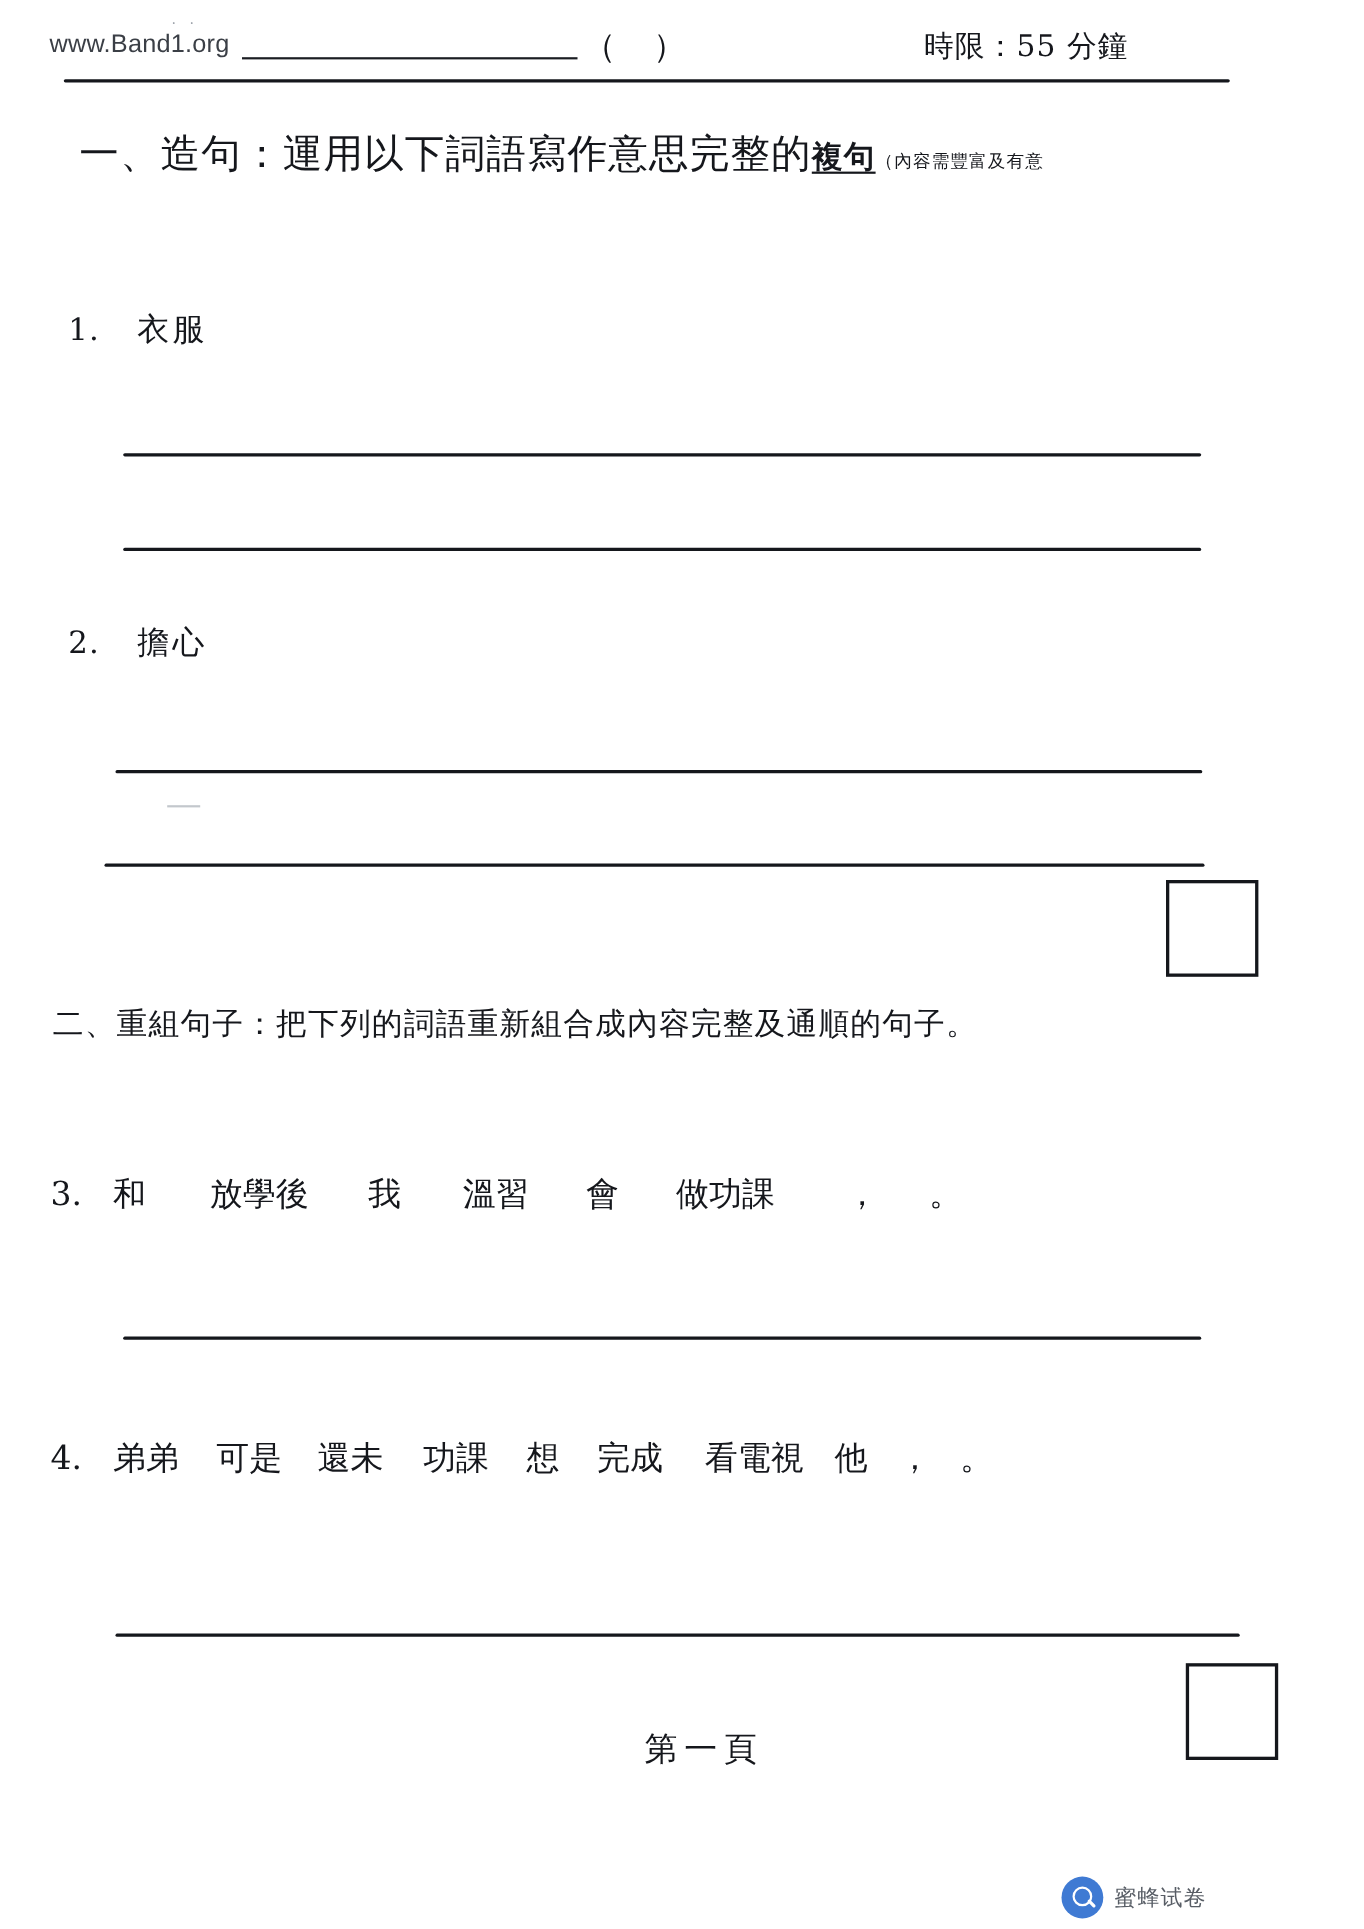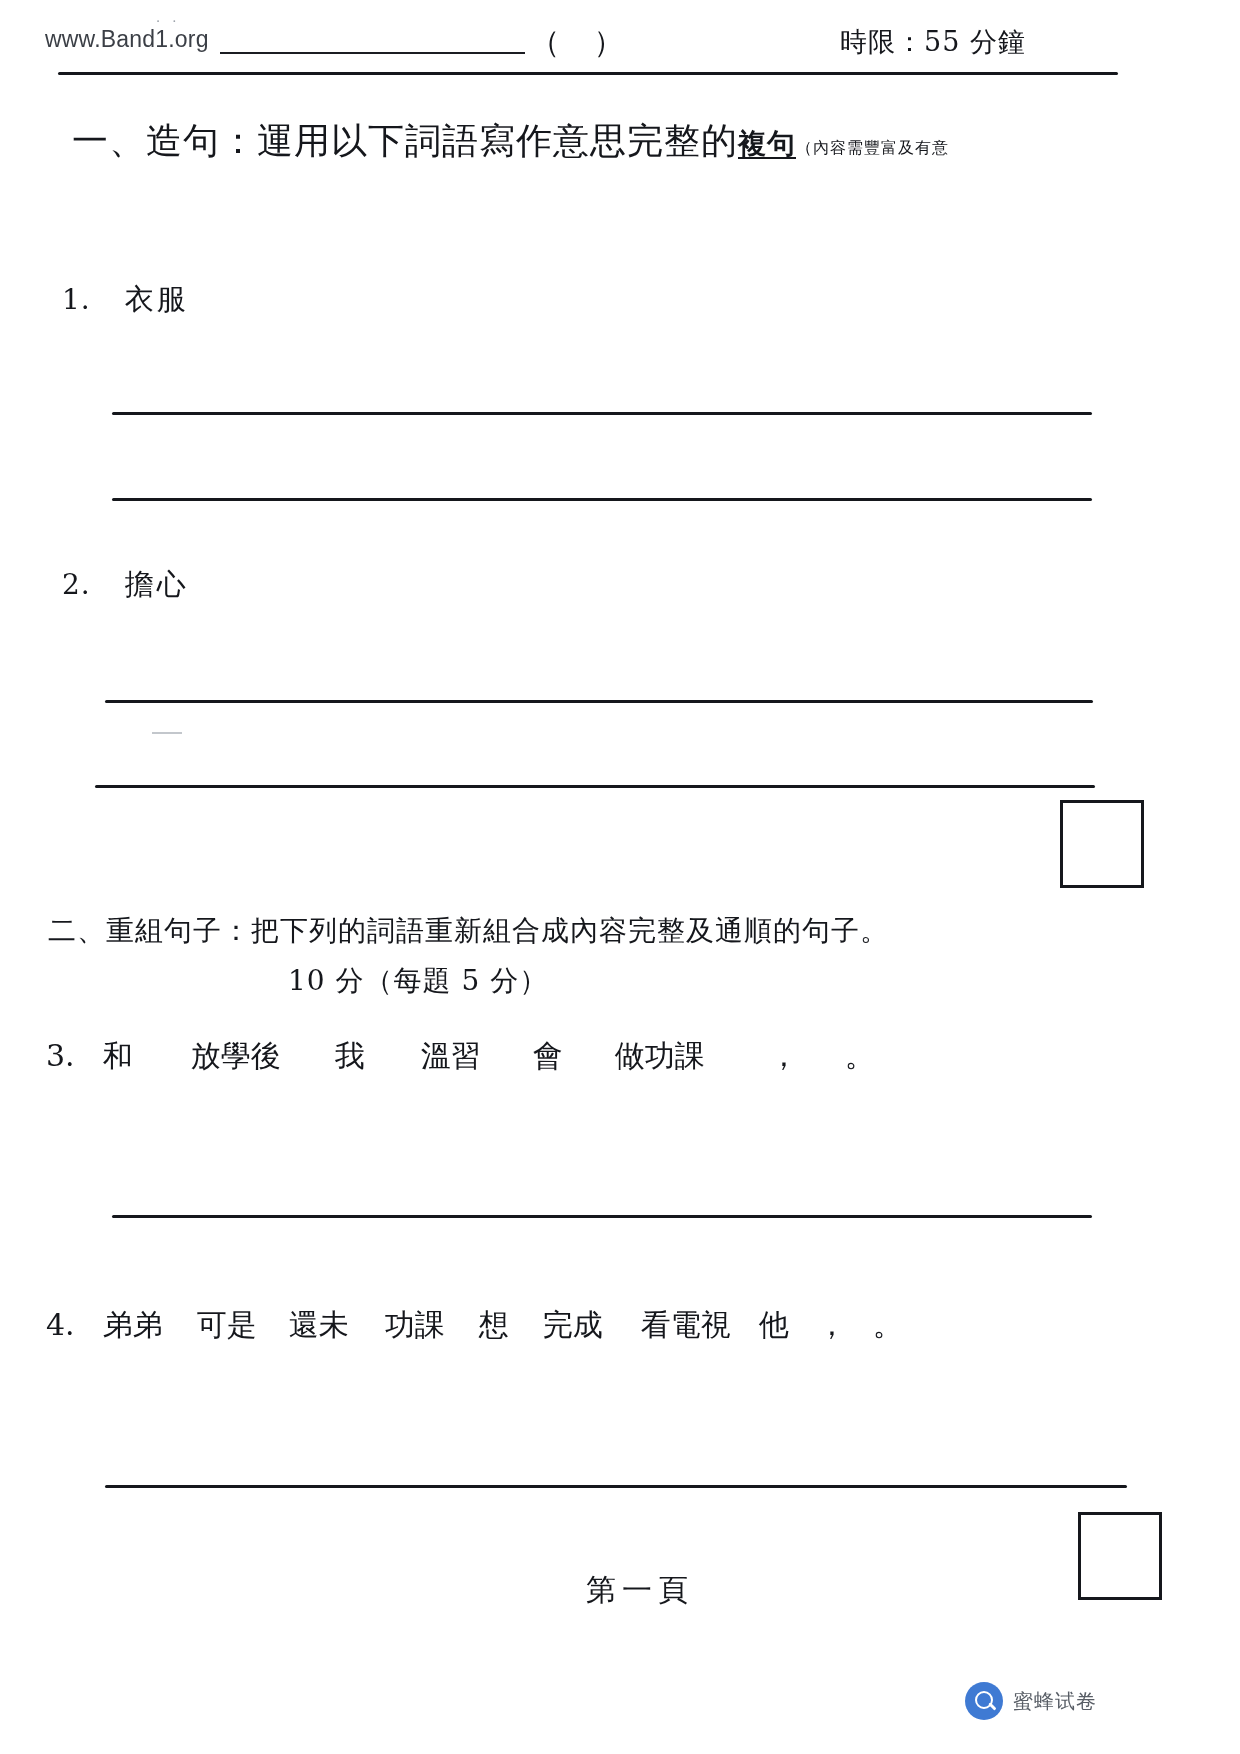--- a/index.html
+++ b/index.html
@@ -151,21 +151,21 @@
     white-space: nowrap;
   }
   .scramble .num {
     font-family: "DejaVu Serif", serif;
     margin-right: 28px;
   }
   .scramble .tok {
     display: inline-block;
   }
 
-  .q3 { left: 46px; top: 1036px; }
+  .q3 { left: 46px; top: 1065px; }
   .q4 { left: 46px; top: 1305px; }
 
   
   .rule {
     position: absolute;
     height: 3px;
     background: #15171c;
     border-radius: 2px;
   }
   .r1a { left: 112px; top: 412px; width: 980px; }
@@ -202,21 +202,21 @@
     text-align: center;
     font-size: 30px;
     letter-spacing: 6px;
     margin-left: 20px;
   }
 
   
   .brand {
     position: absolute;
     right: 32px;
-    bottom: 34px;
+    bottom: 10px;
     display: flex;
     align-items: center;
     gap: 10px;
     opacity: 0.92;
     justify-content: center;
   }
   .brand-badge {
     width: 38px;
     height: 38px;
     border-radius: 50%;
@@ -278,21 +278,20 @@
     <span class="num">2.</span><span class="word">擔心</span>
   </div>
   <div class="rule r2a"></div>
   <div class="faint-dash"></div>
   <div class="rule r2b"></div>
 
   <div class="score-box sb1"></div>
 
   <div class="section sec2">
     <span>二、重組句子：把下列的詞語重新組合成內容完整及通順的句子。</span>
-    <span class="l2">10 分（每題 5 分）</span>
   </div>
 
   <div class="scramble q3">
     <span class="num">3.</span><span class="tok" style="margin-right:58px">和</span><span class="tok" style="margin-right:54px">放學後</span><span class="tok" style="margin-right:56px">我</span><span class="tok" style="margin-right:52px">溫習</span><span class="tok" style="margin-right:52px">會</span><span class="tok" style="margin-right:64px">做功課</span><span class="tok" style="margin-right:46px">，</span><span class="tok">。</span>
   </div>
   <div class="rule r3a"></div>
 
   <div class="scramble q4">
     <span class="num">4.</span><span class="tok" style="margin-right:34px">弟弟</span><span class="tok" style="margin-right:32px">可是</span><span class="tok" style="margin-right:36px">還未</span><span class="tok" style="margin-right:34px">功課</span><span class="tok" style="margin-right:34px">想</span><span class="tok" style="margin-right:38px">完成</span><span class="tok" style="margin-right:28px">看電視</span><span class="tok" style="margin-right:28px">他</span><span class="tok" style="margin-right:26px">，</span><span class="tok">。</span>
   </div>

